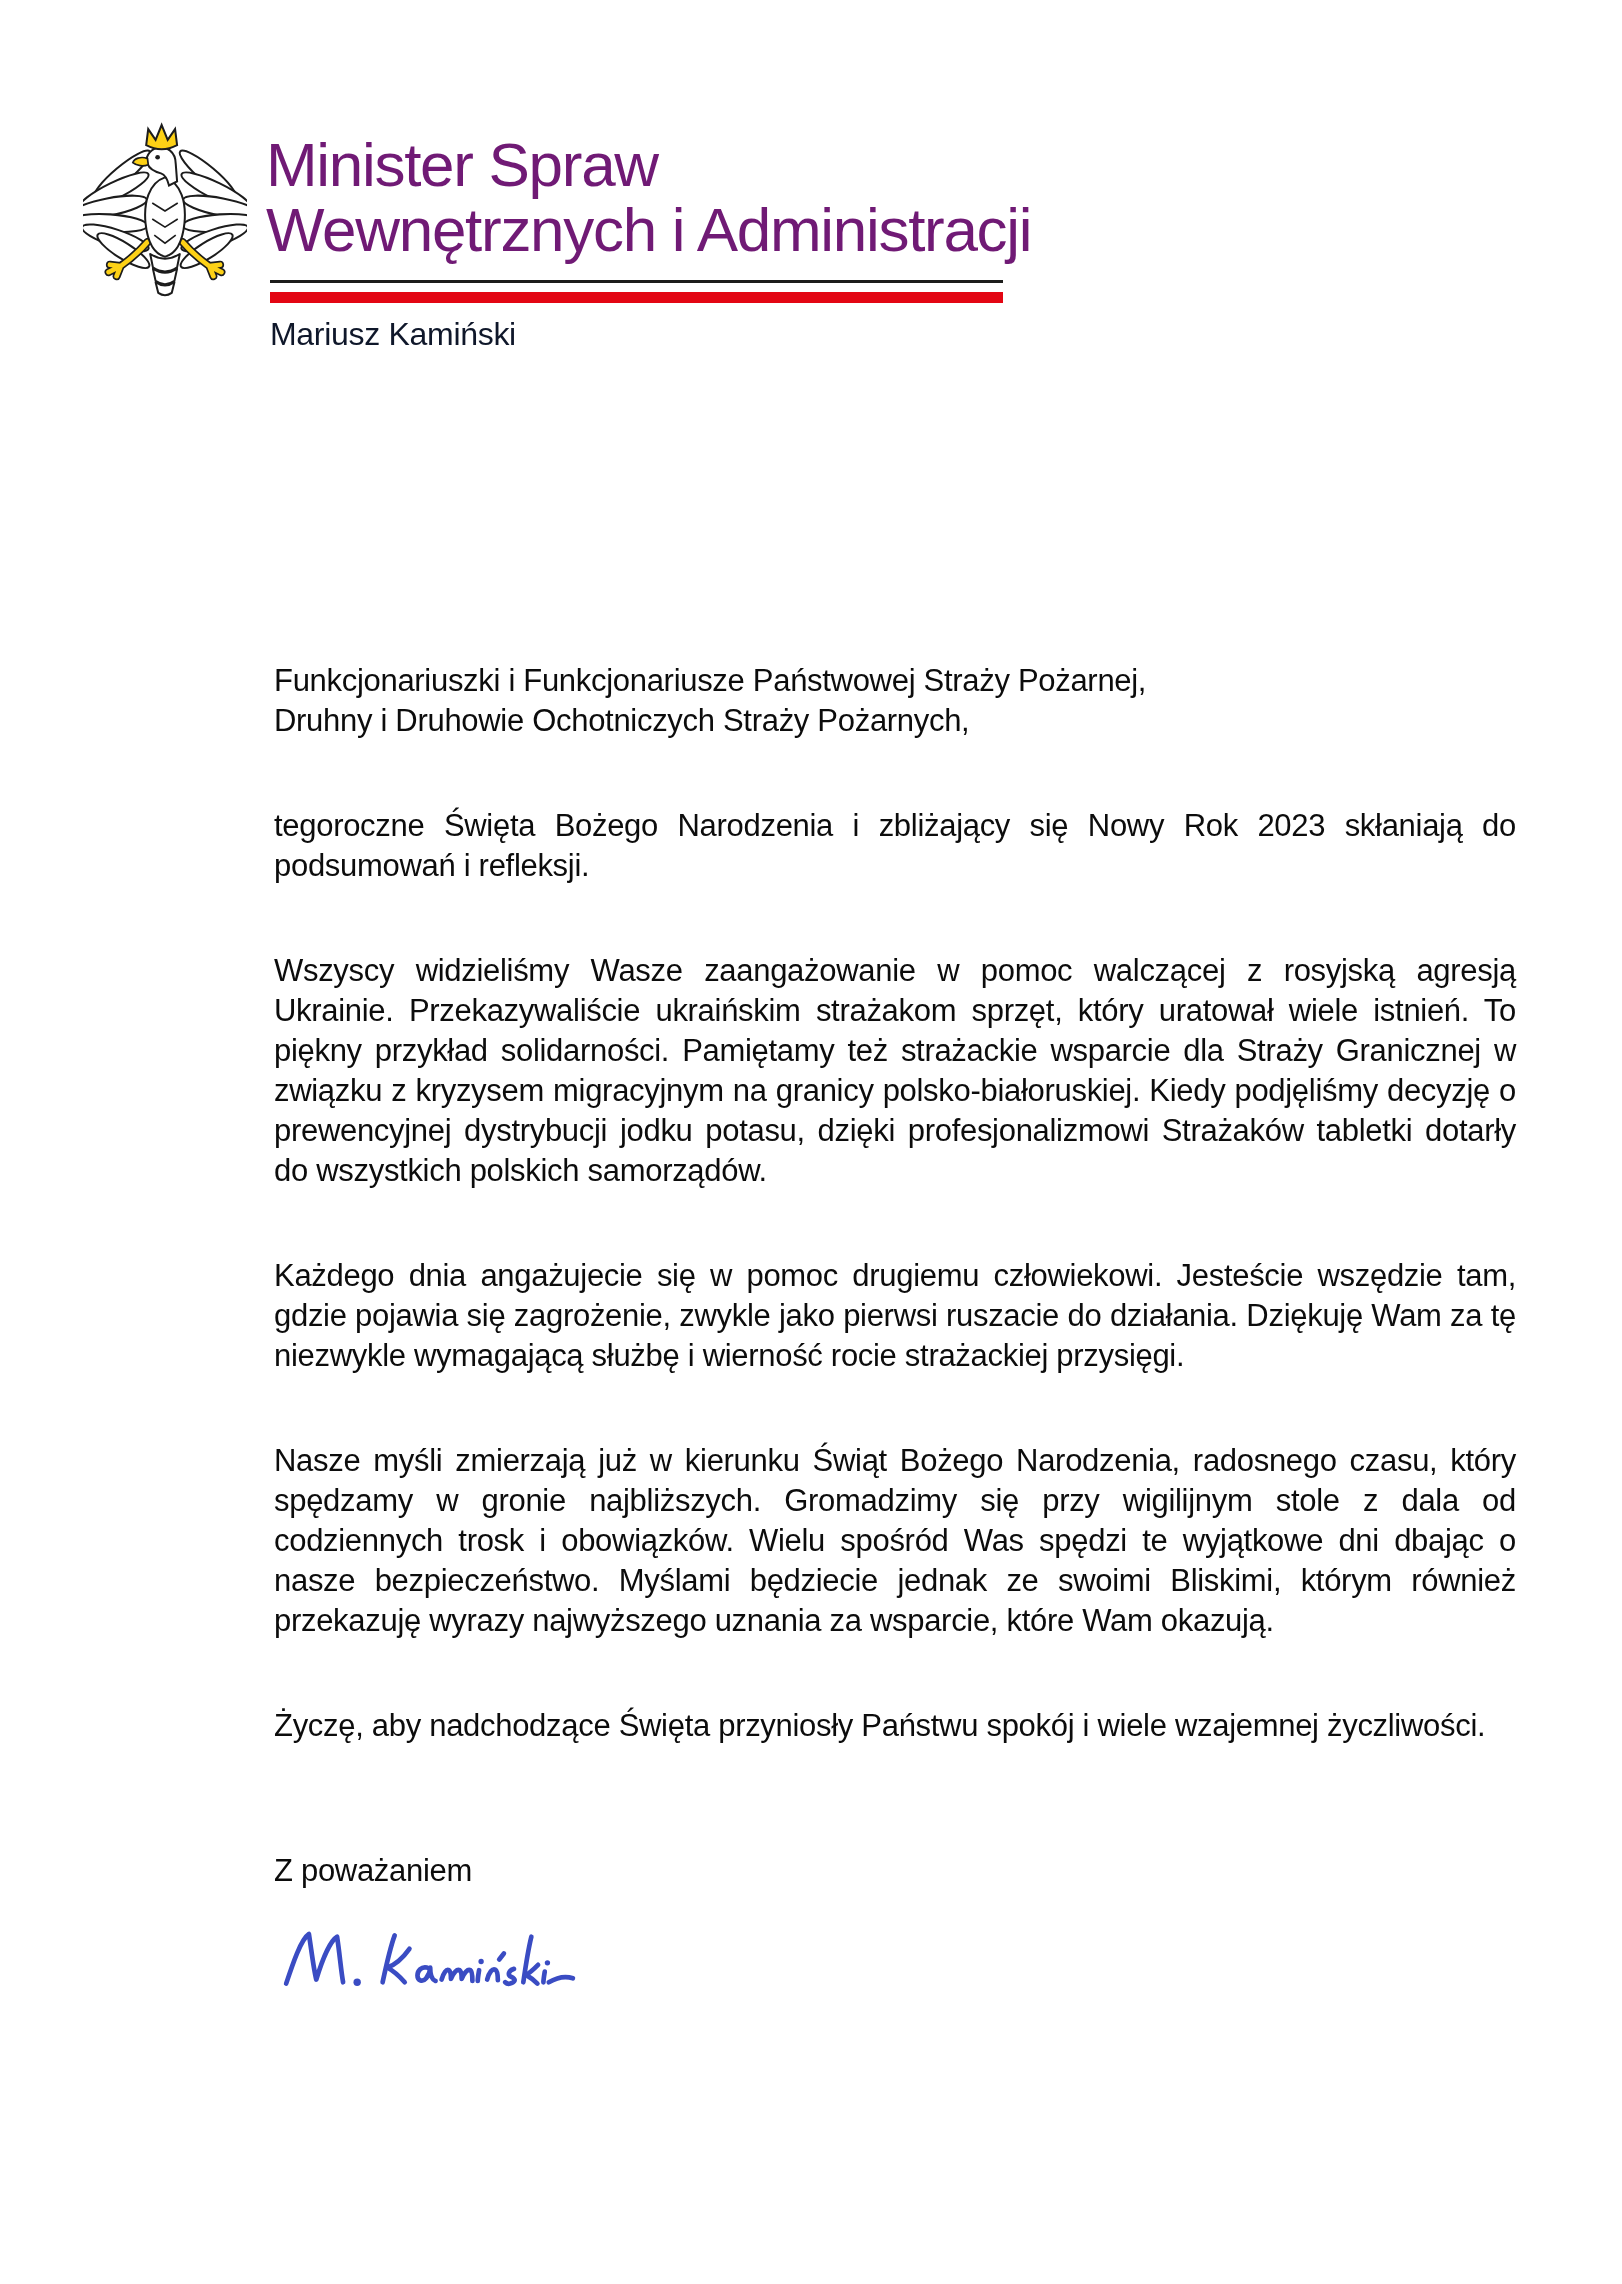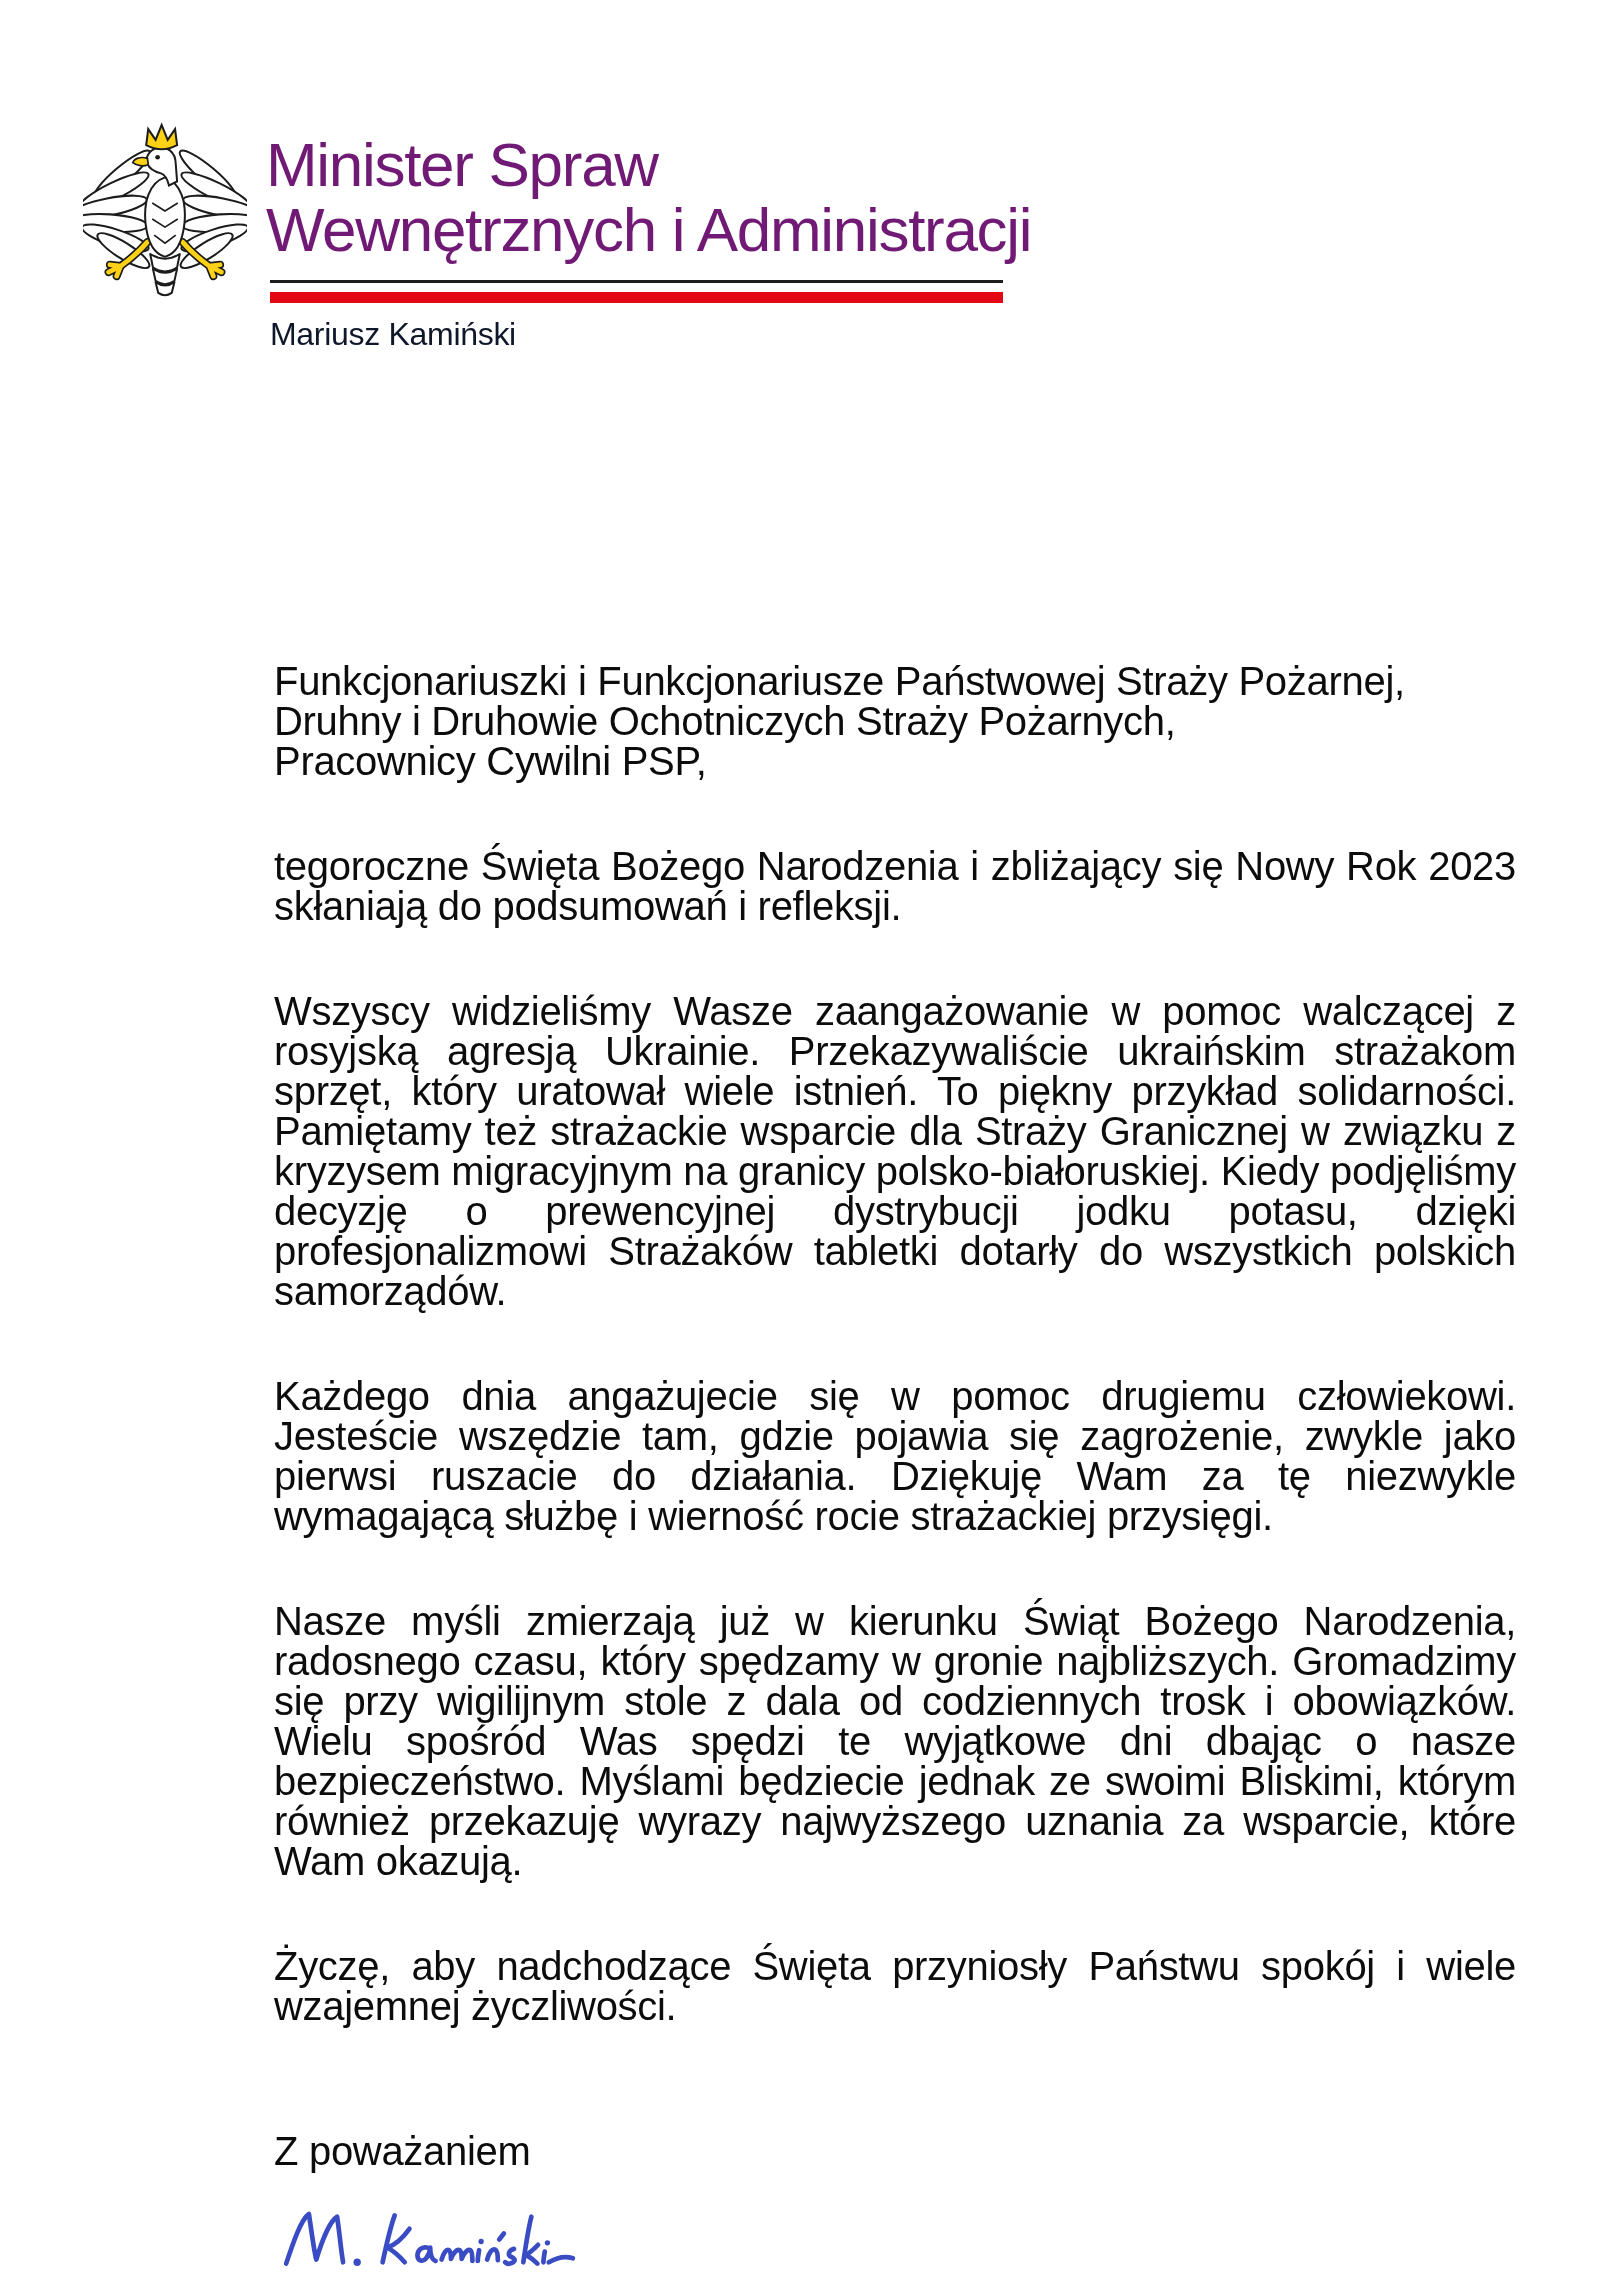--- a/index.html
+++ b/index.html
@@ -57,21 +57,21 @@
     letter-spacing: -0.3px;
     white-space: nowrap;
   }
 
   
   .letter {
     position: absolute;
     left: 274px;
     top: 661px;
     width: 1242px;
-    font-size: 40px;
+    font-size: 31px;
     line-height: 40px;
     letter-spacing: -0.3px;
     color: #0c0c0c;
   }
   .salutation div { white-space: nowrap; }
   .letter p {
     margin: 65px 0 0 0;
     text-align: justify;
   }
   .closing {
@@ -139,21 +139,20 @@
   <div class="rule-black"></div>
   <div class="rule-red" style="background:#e30613;"></div>
 
   <div class="minister-name">Mariusz Kamiński</div>
 
   <div class="letter">
 
     <div class="salutation">
       <div>Funkcjonariuszki i Funkcjonariusze Państwowej Straży Pożarnej,</div>
       <div>Druhny i Druhowie Ochotniczych Straży Pożarnych,</div>
-      <div>Pracownicy Cywilni PSP,</div>
     </div>
 
     <p>tegoroczne Święta Bożego Narodzenia i zbliżający się Nowy Rok 2023 skłaniają do podsumowań i refleksji.</p>
     <p>Wszyscy widzieliśmy Wasze zaangażowanie w pomoc walczącej z rosyjską agresją Ukrainie. Przekazywaliście ukraińskim strażakom sprzęt, który uratował wiele istnień. To piękny przykład solidarności. Pamiętamy też strażackie wsparcie dla Straży Granicznej w związku z kryzysem migracyjnym na granicy polsko-białoruskiej. Kiedy podjęliśmy decyzję o prewencyjnej dystrybucji jodku potasu, dzięki profesjonalizmowi Strażaków tabletki dotarły do wszystkich polskich samorządów.</p>
     <p>Każdego dnia angażujecie się w pomoc drugiemu człowiekowi. Jesteście wszędzie tam, gdzie pojawia się zagrożenie, zwykle jako pierwsi ruszacie do działania. Dziękuję Wam za tę niezwykle wymagającą służbę i wierność rocie strażackiej przysięgi.</p>
     <p>Nasze myśli zmierzają już w kierunku Świąt Bożego Narodzenia, radosnego czasu, który spędzamy w gronie najbliższych. Gromadzimy się przy wigilijnym stole z dala od codziennych trosk i obowiązków. Wielu spośród Was spędzi te wyjątkowe dni dbając o nasze bezpieczeństwo. Myślami będziecie jednak ze swoimi Bliskimi, którym również przekazuję wyrazy najwyższego uznania za wsparcie, które Wam okazują.</p>
     <p>Życzę, aby nadchodzące Święta przyniosły Państwu spokój i wiele wzajemnej życzliwości.</p>
 
     <div class="closing">Z poważaniem</div>
 

